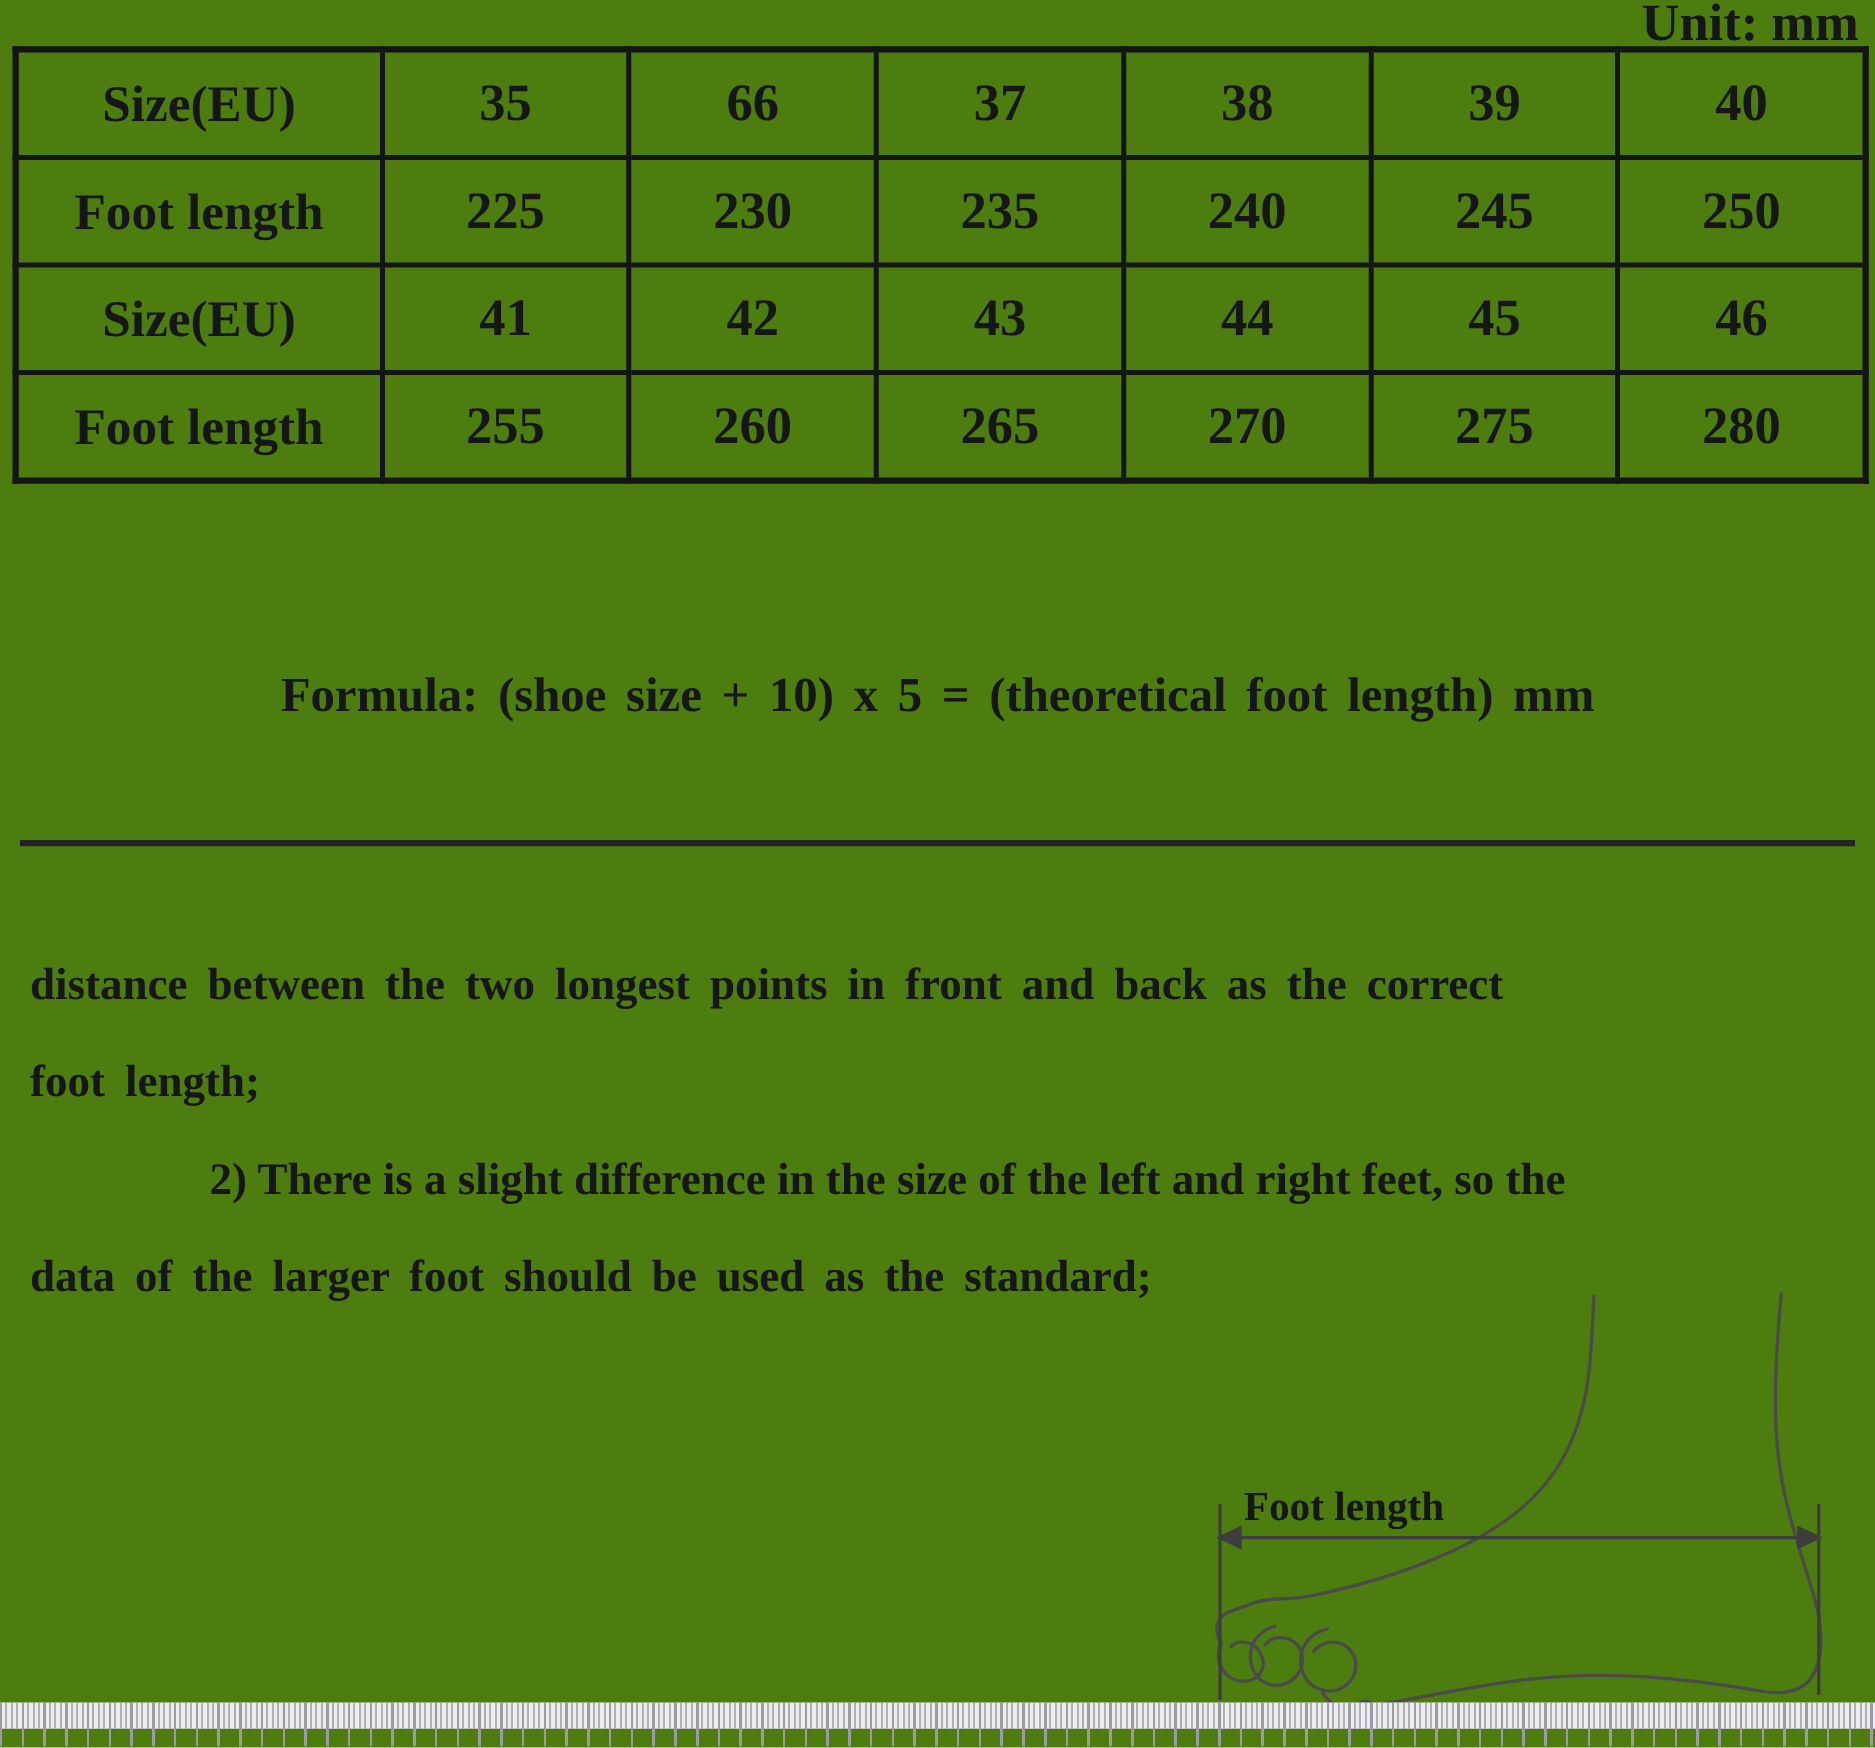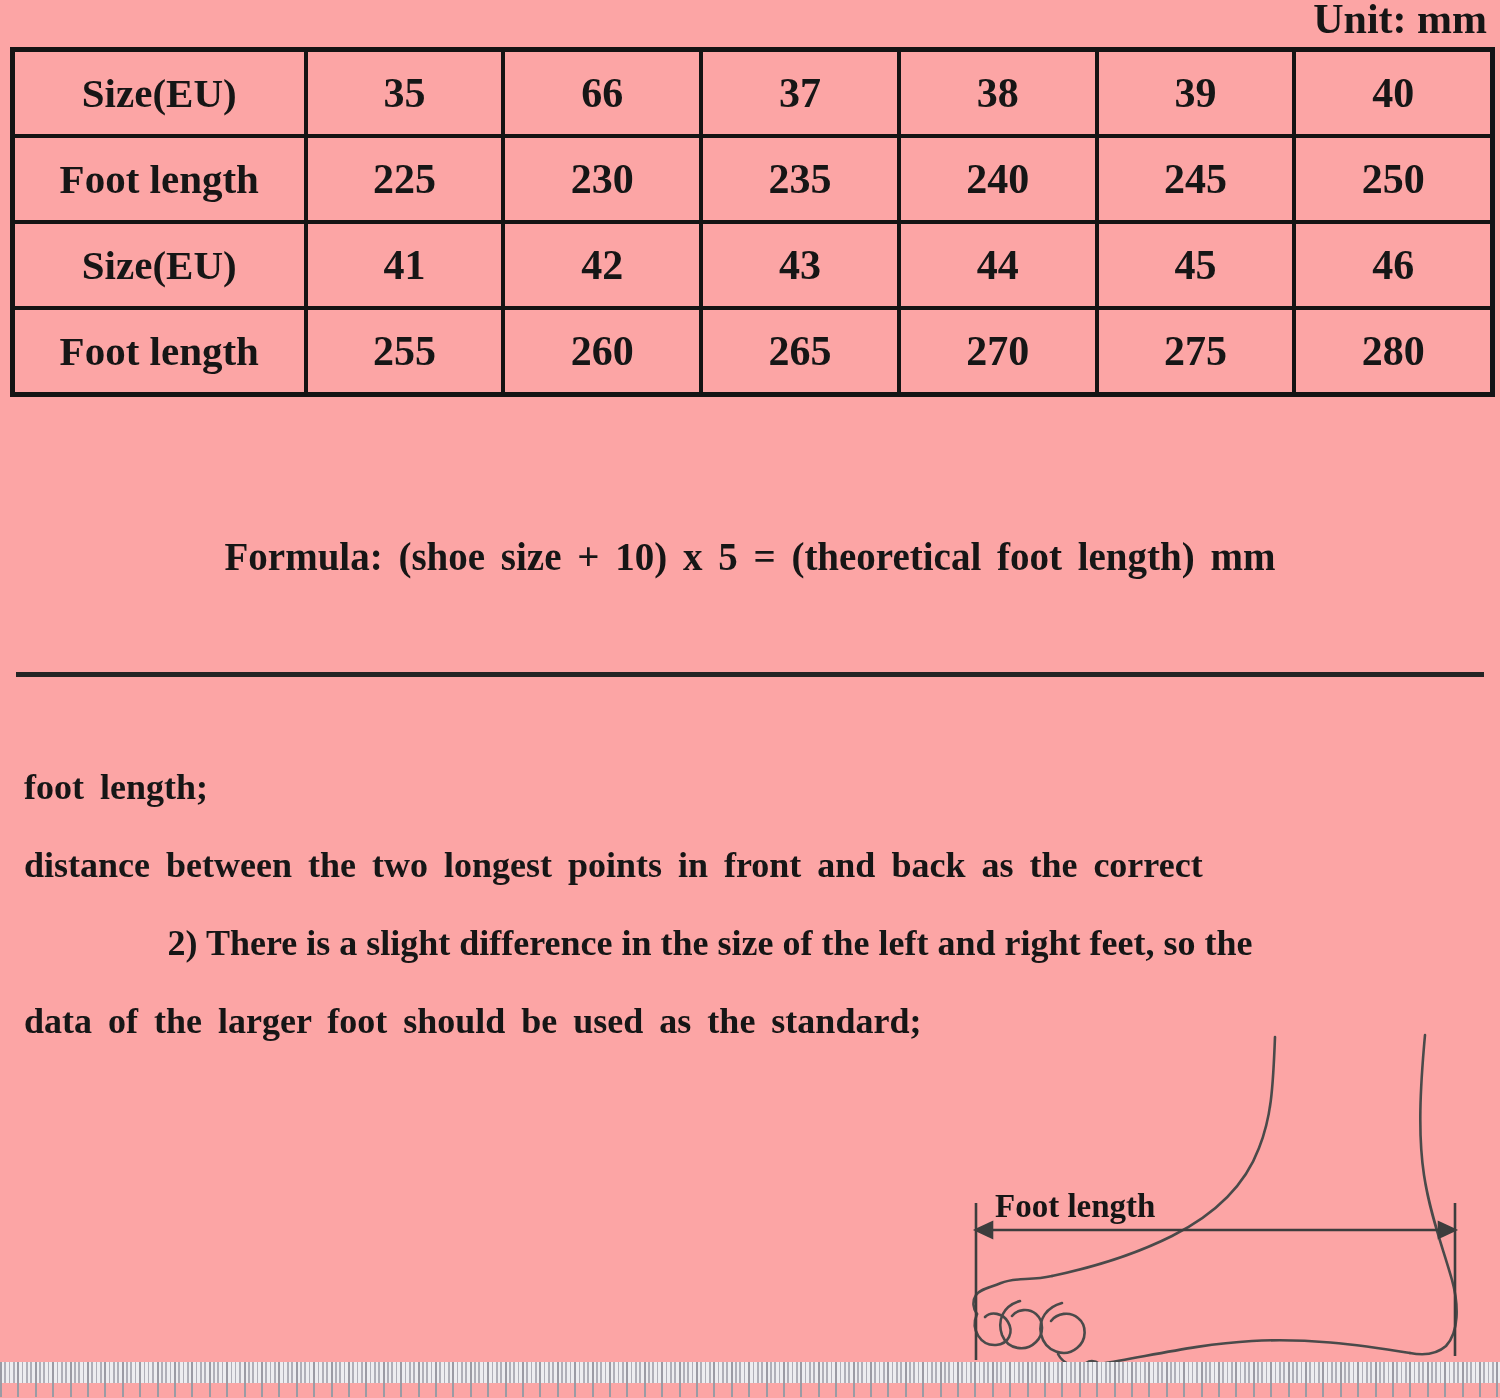--- a/index.html
+++ b/index.html
@@ -1,26 +1,26 @@
 <!DOCTYPE html>
 <html><head>
 <meta charset="utf-8">
 <style>
   html,body{margin:0;padding:0;background:#ffffff;}
   .page{
-    position:relative;width:1500px;height:1398px;background:#fca5a5;
+    position:relative;width:1500px;height:1398px;background:#4d7c0f;
     font-family:"Liberation Serif","DejaVu Serif",serif;color:#161616;overflow:hidden;
   }
   
   .unit{
     position:absolute;top:-4px;right:13px;font-size:42px;font-weight:bold;line-height:46px;
   }
   
   table.size-table{
-    position:absolute;left:10px;top:47px;width:1480px;height:344px;
+    position:absolute;left:10px;top:37px;width:1480px;height:344px;
     border-collapse:collapse;table-layout:fixed;border:5px solid #141414;
   }
   table.size-table td{
     border:4px solid #141414;text-align:center;vertical-align:middle;
     font-size:42px;font-weight:bold;padding:0;height:82px;
   }
   table.size-table td.rl{font-size:41px;}
   col.c0{width:293px;}
   col.cd{width:197.8px;}
   
@@ -112,22 +112,22 @@
         <td>280</td>
       </tr>
     </tbody>
   </table>
 
   <div class="formula">Formula: (shoe size + 10) x 5 = (theoretical foot length) mm</div>
 
   <div class="divider"></div>
 
   <div class="lines">
+    <div class="line">distance between the two longest points in front and back as the correct</div>
     <div class="line">foot length;</div>
-    <div class="line">distance between the two longest points in front and back as the correct</div>
     <div class="line tight">2) There is a slight difference in the size of the left and right feet, so the</div>
     <div class="line">data of the larger foot should be used as the standard;</div>
   </div>
 
   <svg class="foot" viewBox="940 1020 560 380" xmlns="http://www.w3.org/2000/svg">
     <g fill="none" stroke="#4a4a4a" stroke-width="2.6" stroke-linecap="round">
 
       <path d="M 1425,1035
                C 1420,1090 1418,1135 1424,1175
                C 1430,1215 1443,1248 1452,1280

